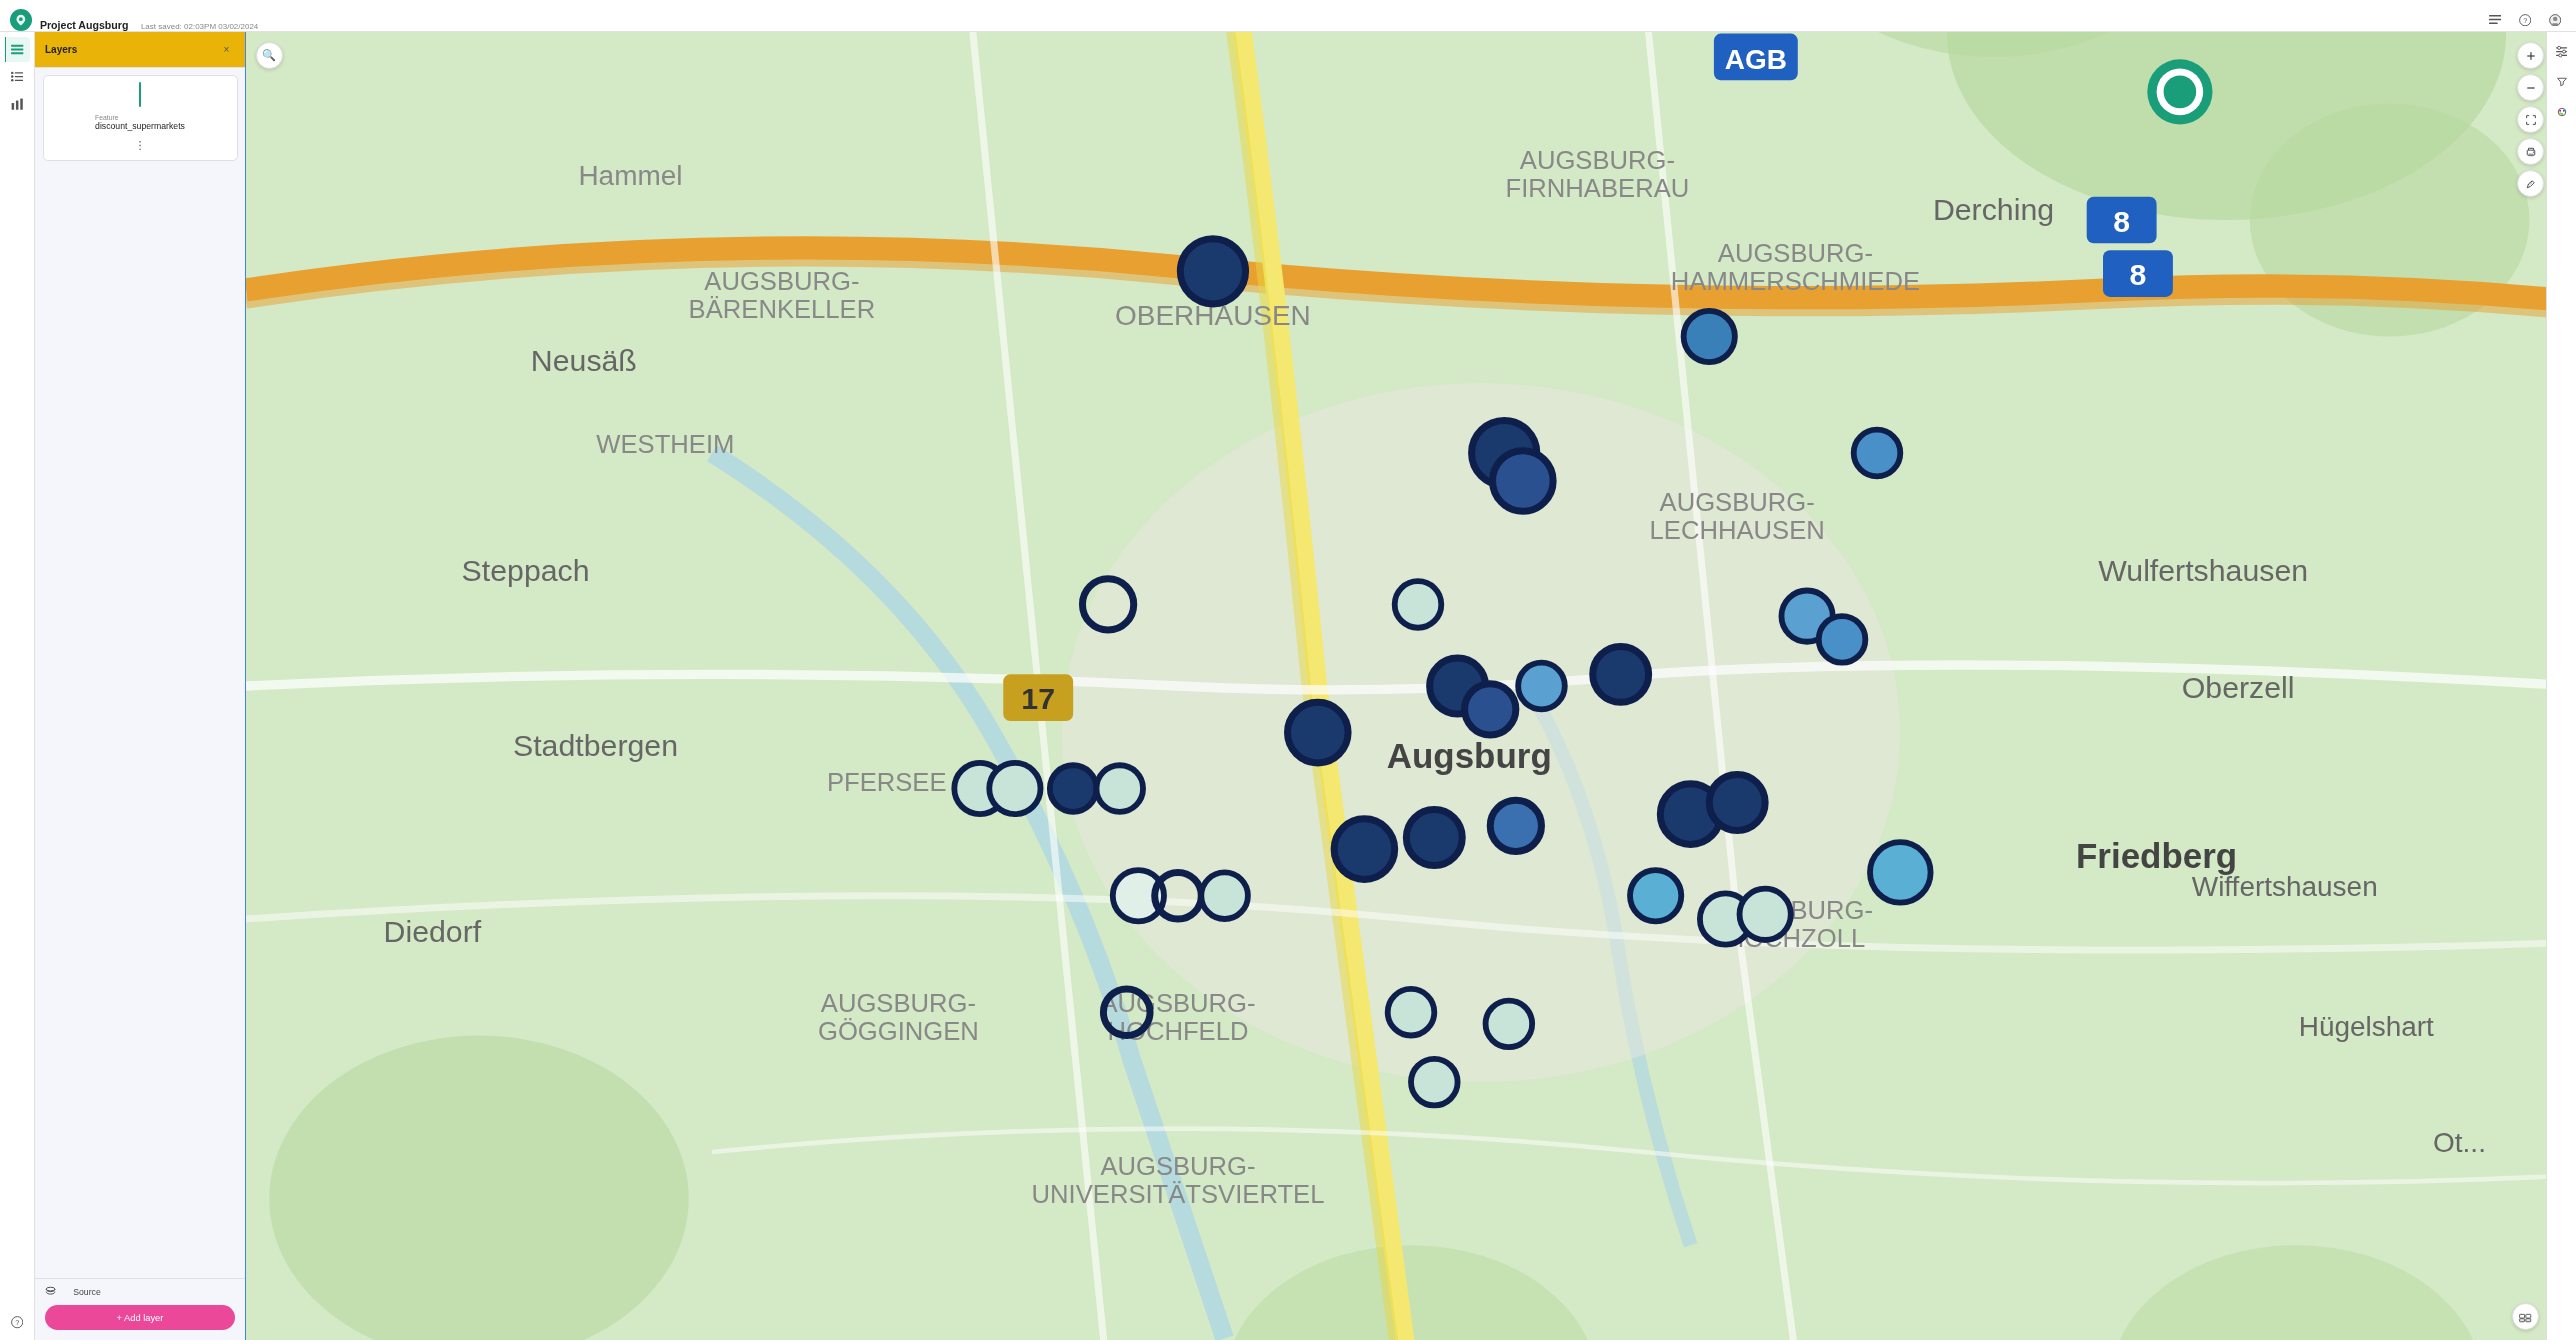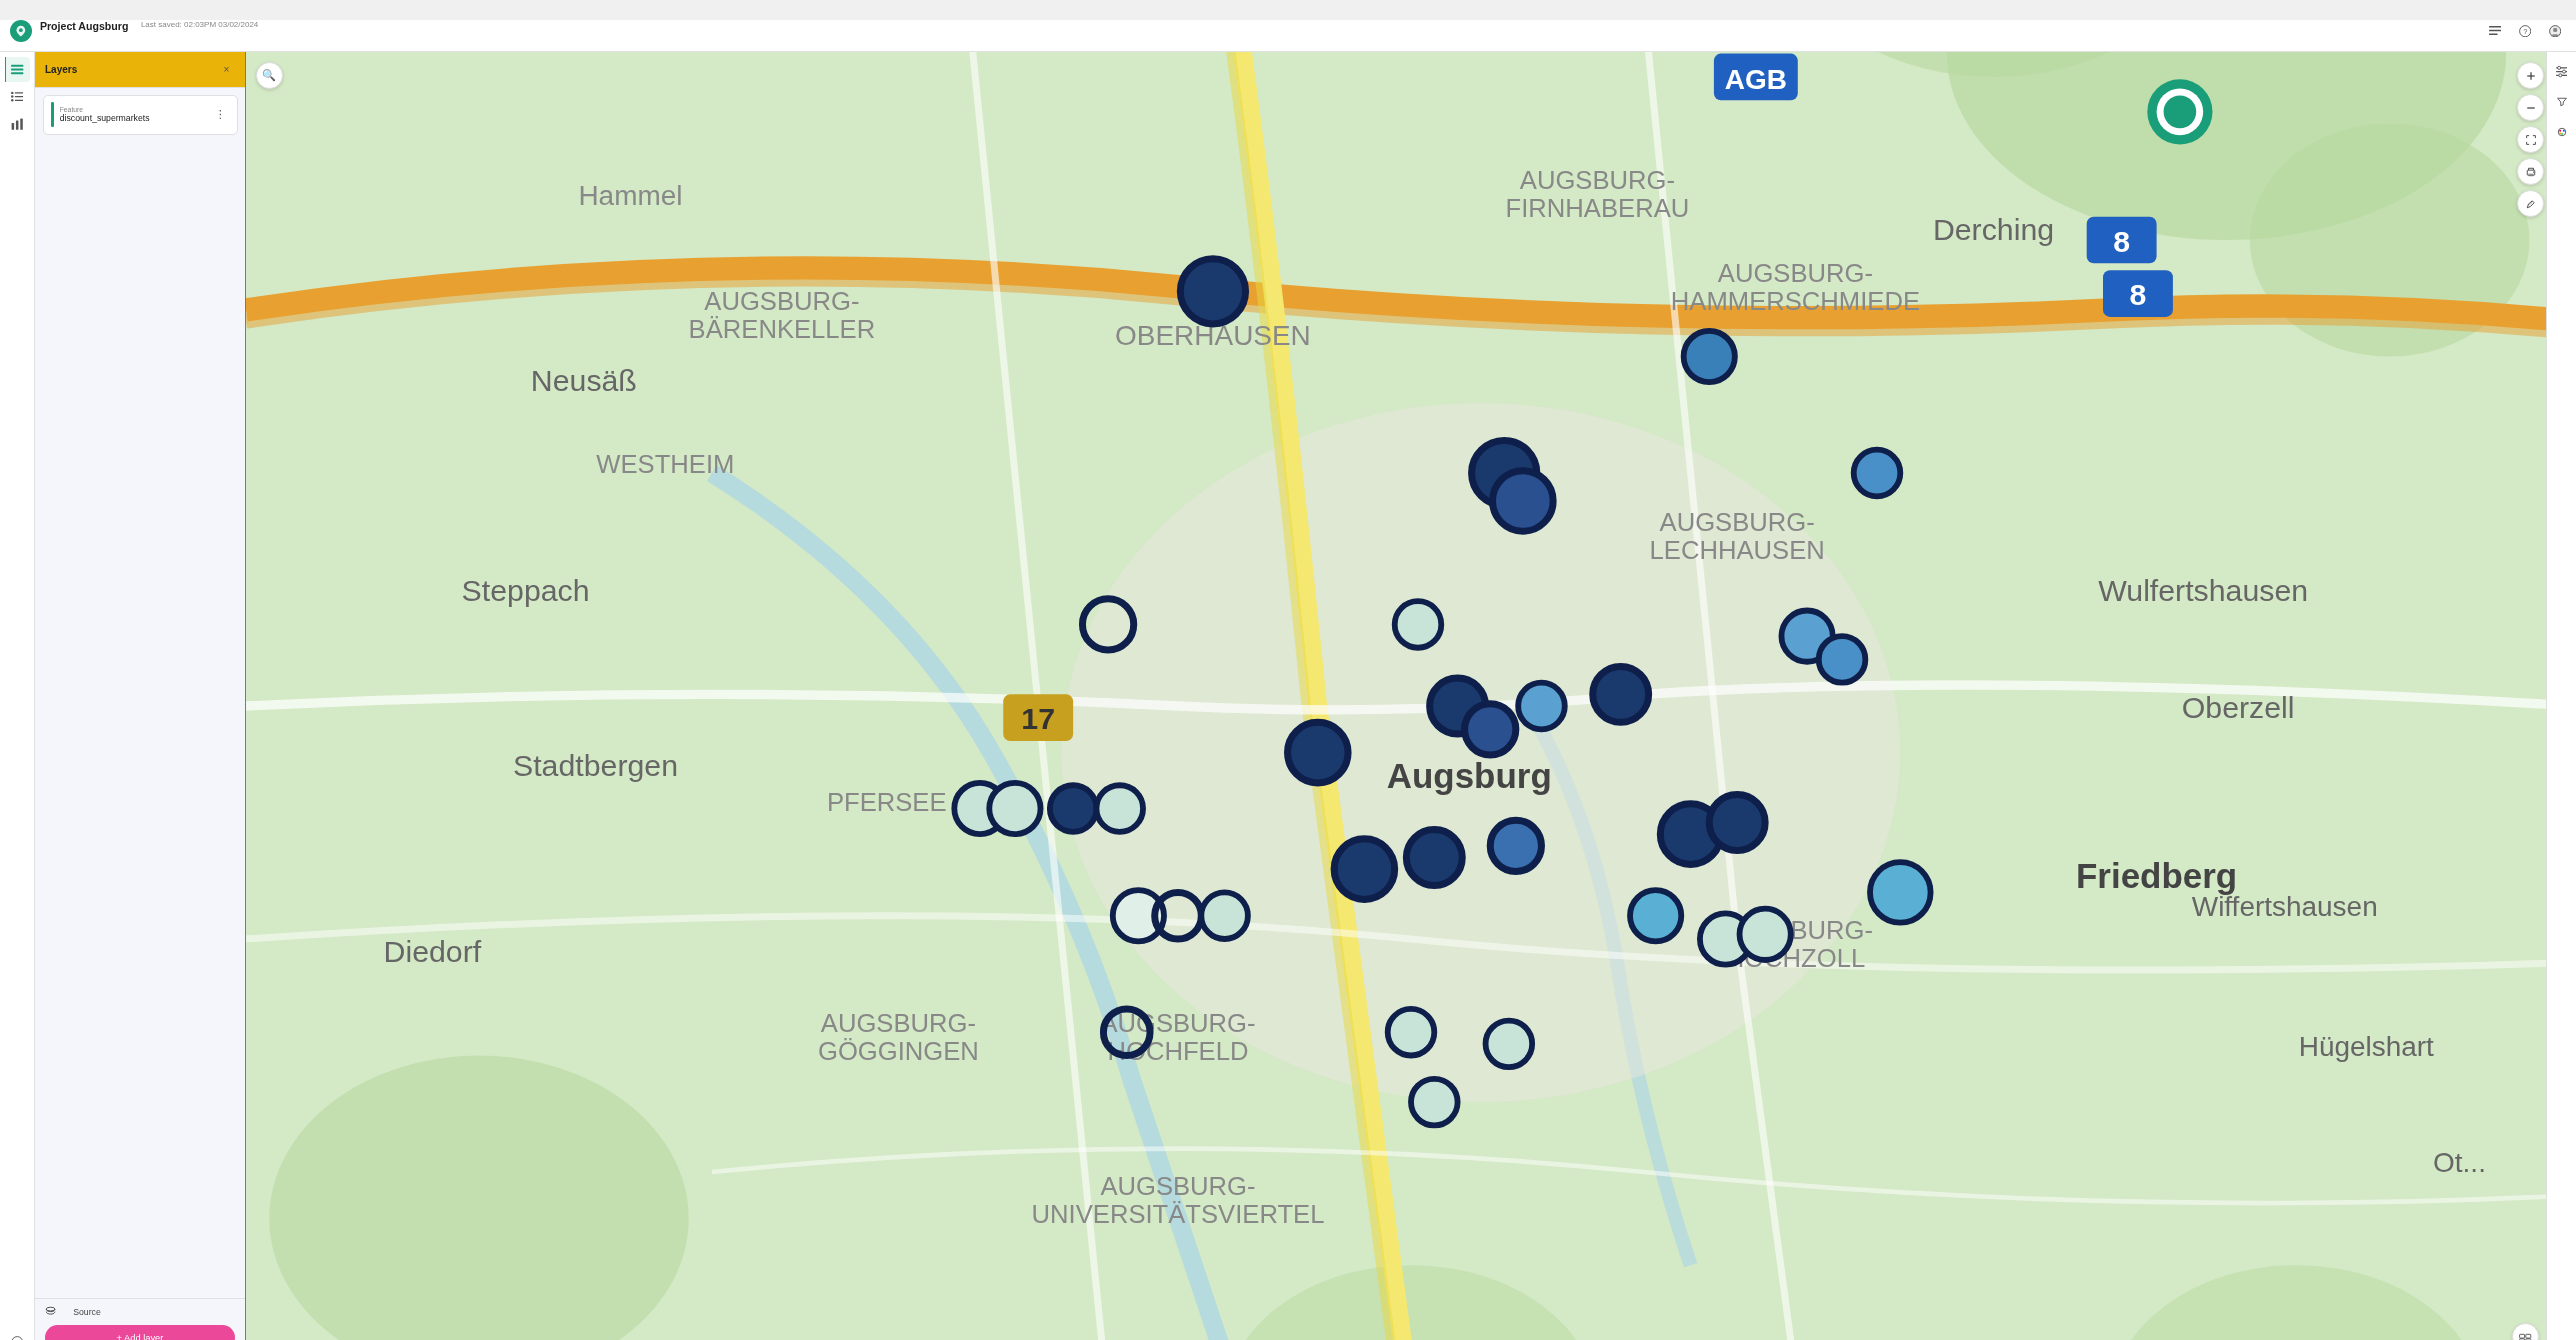--- a/index.html
+++ b/index.html
@@ -4,26 +4,25 @@
   <style>
     * { box-sizing: border-box; margin: 0; padding: 0; }
     body { font-family: -apple-system, BlinkMacSystemFont, 'Segoe UI', sans-serif; width: 100vw; height: 100vh; overflow: hidden; background: #f0f0f0; }
 
     
     .header {
       height: 32px;
       background: #fff;
       border-bottom: 0.6px solid #e0e0e0;
       display: flex;
-      align-items: flex-start;
+      align-items: flex-end;
       padding: 0 10px;
       gap: 7.5px;
       position: relative;
       z-index: 100;
-      margin-top: 20px;
     }
     .header-logo {
       width: 22.4px; height: 22.4px;
       background: #1a9e7a;
       border-radius: 50%;
       display: flex; align-items: center; justify-content: center;
       color: white; font-size: 11.2px; font-weight: bold;
     }
     .header-title {
       font-size: 10.6px; font-weight: 600; color: #222;
@@ -114,20 +113,21 @@
 
     
     .layer-item {
       background: #fff;
       border-radius: 5px;
       padding: 6.2px 7.5px;
       display: flex;
       align-items: center;
       gap: 6.2px;
       border: 0.6px solid #e0e0e0;
+      flex-direction: column;
     }
     .layer-color-bar {
       width: 2.5px; height: 25px;
       background: #1a9e7a;
       border-radius: 1.2px;
       flex-shrink: 0;
     }
     .layer-info {
       flex: 1;
     }

